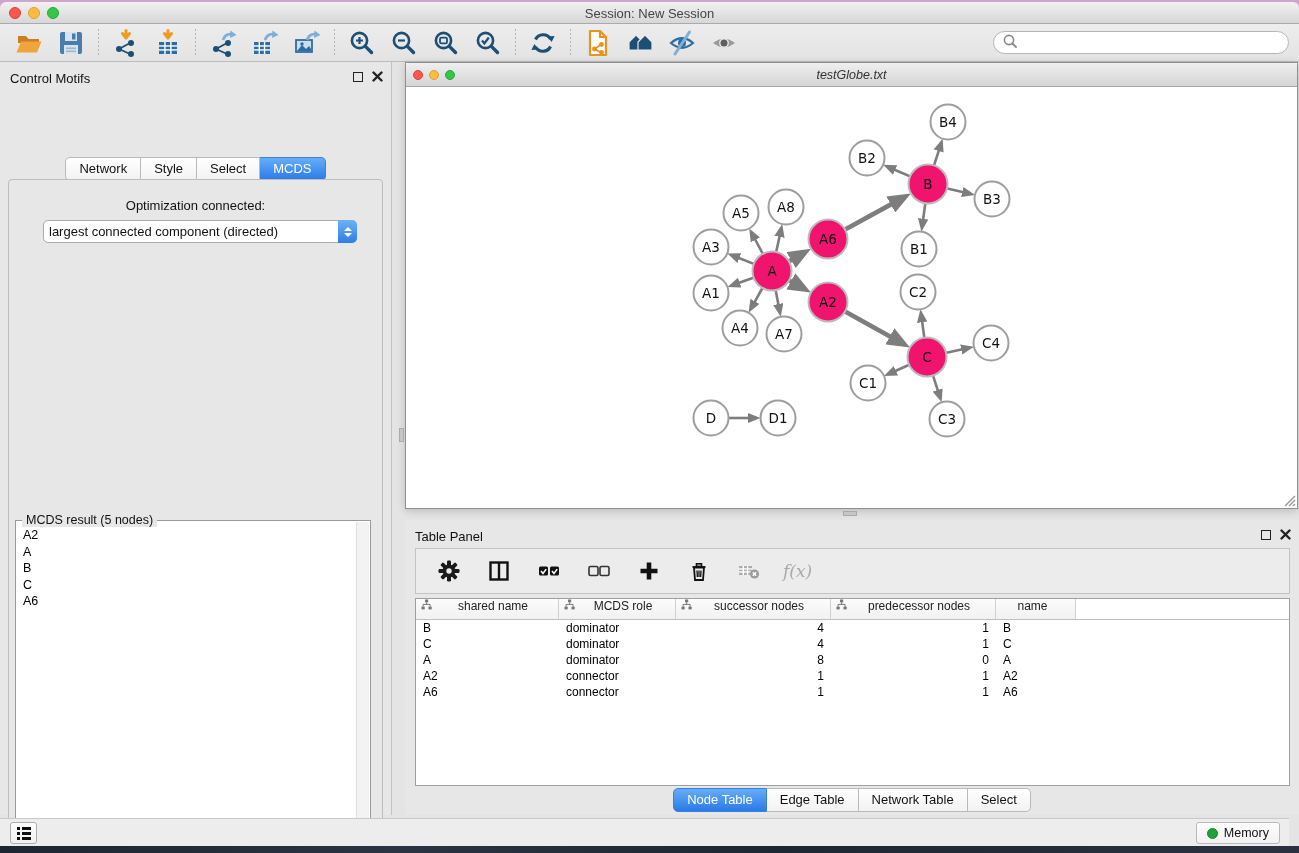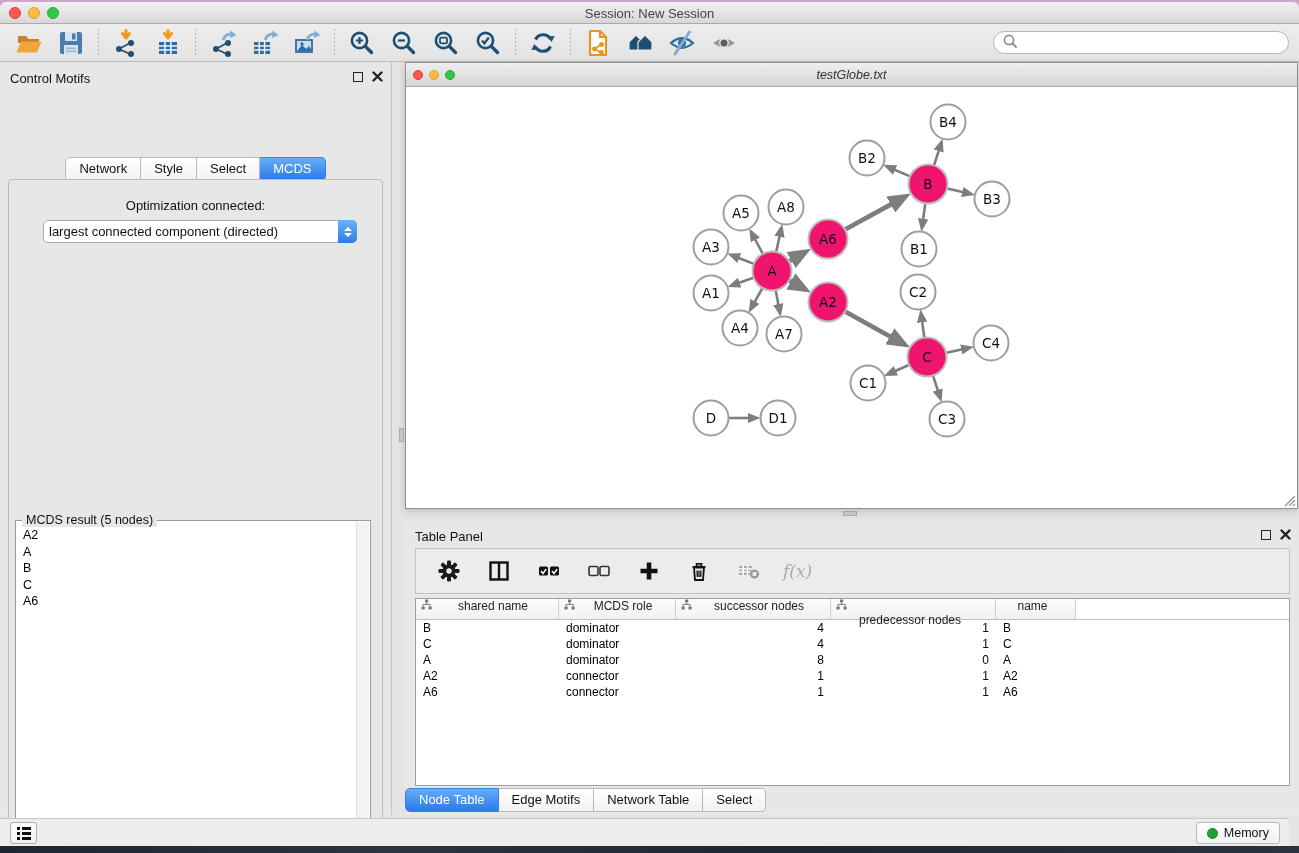--- a/index.html
+++ b/index.html
@@ -95,21 +95,21 @@
   .thead { display:flex; height:21px; border-bottom:1px solid #bfbfbf; }
   .th { display:flex; background:linear-gradient(#fcfcfc,#f1f1f1);
     border-right:1px solid #d0d0d0; font-size:12px; color:#222; }
   .th .hicon { margin:0 2px 0 5px; flex:0 0 auto; }
   .th .hlabel { flex:1; text-align:center; padding-right:6px; }
   .th.filler { background:#fff; border-right:none; }
   .tr { display:flex; height:16px; }
   .td { font-size:12px; color:#000; line-height:16px; padding:0 7px; white-space:nowrap; }
   .td.num { text-align:right; }
 
-  .tp-tabs { position:absolute; left:0; right:0; top:268px; display:flex; justify-content:flex-start; }
+  .tp-tabs { position:absolute; left:0; right:0; top:268px; display:flex; justify-content:center; }
 
   
   .statusbar { position:absolute; left:0; right:10px; bottom:7px; height:28px;
     background:#ededed; border-top:1px solid #c9c9c9; }
   .list-btn { position:absolute; left:10px; top:3px; width:27px; height:22px;
     background:linear-gradient(#fdfdfd,#f0f0f0); border:1px solid #adadad; border-radius:3px;
     display:flex; align-items:center; justify-content:center; }
   .memory-btn { position:absolute; right:9px; top:3px; height:22px; padding:0 10px;
     background:linear-gradient(#fdfdfd,#f2f2f2); border:1px solid #b9b9b9; border-radius:3px;
     display:flex; align-items:center; gap:6px; font-size:12.5px; color:#111; }
@@ -569,21 +569,21 @@
           <span class="hicon"><svg width="11" height="11" viewBox="0 0 11 11">
               <g fill="#777">
                 <rect x="4" y="0.5" width="3.2" height="2.8"></rect>
                 <rect x="0.5" y="7.6" width="3.2" height="2.8"></rect>
                 <rect x="7.5" y="7.6" width="3.2" height="2.8"></rect>
               </g>
               <path d="M5.6 3.2 V5.4 M2.1 7.6 V5.4 H9.1 V7.6" fill="none" stroke="#777" stroke-width="1"></path>
             </svg></span>
           <span class="hlabel">successor nodes</span>
         </div>
-        <div class="th" style="width: 165px; flex-direction: column;">
+        <div class="th" style="width: 165px;">
           <span class="hicon"><svg width="11" height="11" viewBox="0 0 11 11">
               <g fill="#777">
                 <rect x="4" y="0.5" width="3.2" height="2.8"></rect>
                 <rect x="0.5" y="7.6" width="3.2" height="2.8"></rect>
                 <rect x="7.5" y="7.6" width="3.2" height="2.8"></rect>
               </g>
               <path d="M5.6 3.2 V5.4 M2.1 7.6 V5.4 H9.1 V7.6" fill="none" stroke="#777" stroke-width="1"></path>
             </svg></span>
           <span class="hlabel">predecessor nodes</span>
         </div>
@@ -625,21 +625,21 @@
           <div class="td" style="width: 143px;">A6</div>
           <div class="td" style="width: 117px;">connector</div>
           <div class="td num" style="width: 155px;">1</div>
           <div class="td num" style="width: 165px;">1</div>
           <div class="td" style="width: 80px;">A6</div>
         </div>
       </div>
   </div>
   <div class="tp-tabs" id="tp-tabs">
       <div class="seg active">Node Table</div>
-      <div class="seg">Edge Motifs</div>
+      <div class="seg">Edge Table</div>
       <div class="seg">Network Table</div>
       <div class="seg">Select</div>
     </div>
 </div>
 
 <div class="statusbar">
   <button class="list-btn">
     <svg width="18" height="16">
       <g fill="#111">
         <rect x="2" y="2" width="3" height="3"></rect>

